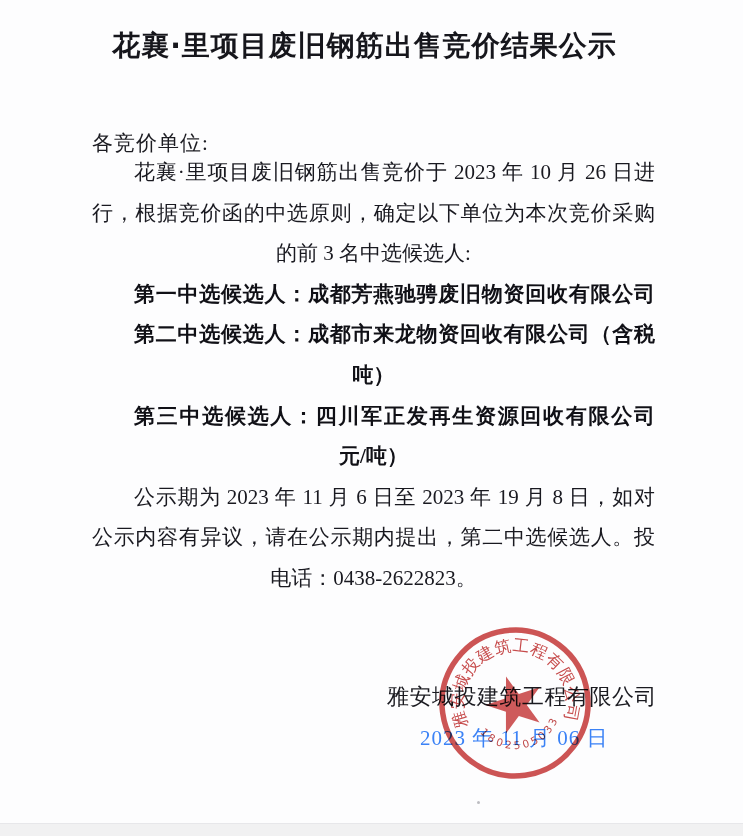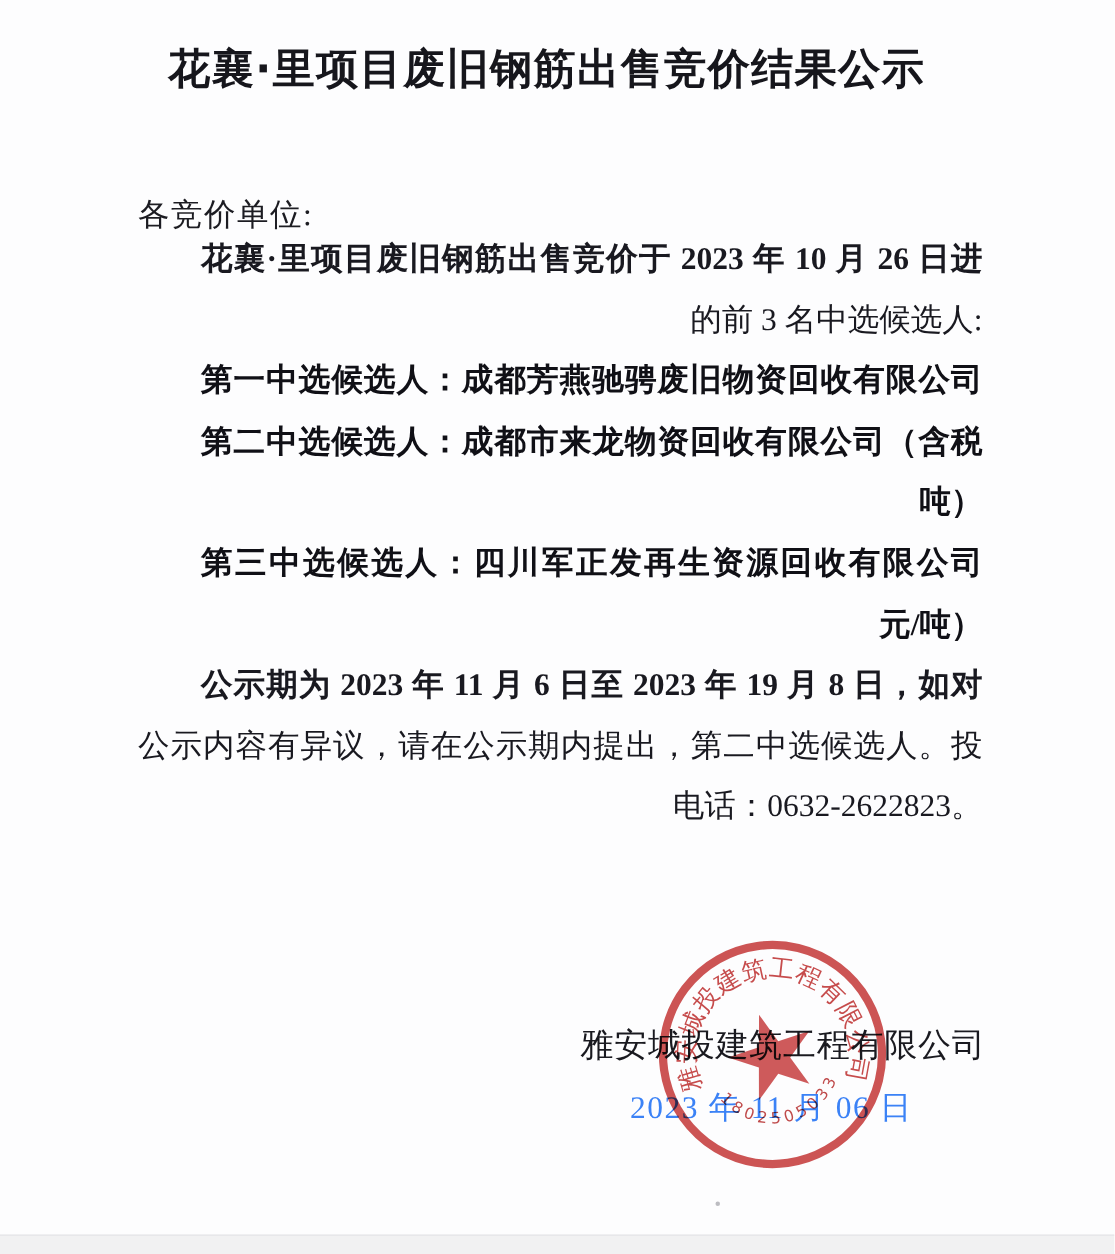--- a/index.html
+++ b/index.html
@@ -20,25 +20,25 @@
   .salutation{
     position:absolute;top:110px;left:92px;width:563px;
     font-size:21px;line-height:41px;letter-spacing:1px;margin-top:13px;
   }
   .body-block{
     position:absolute;top:152px;left:92px;width:563px;
     font-size:21px;color:#191920;
   }
   .line{
     height:40.6px;line-height:40.6px;
-    text-align:right;white-space:nowrap;
+    text-align:center;white-space:nowrap;
   }
   .line.j{text-align:justify;text-align-last:justify;white-space:normal;
     overflow:hidden;}
-  .line.indent{text-indent:42px;font-weight:bold;}
+  .line.indent{text-indent:42px;}
   .line.bold{font-weight:bold;color:#101016;}
   .sig-company{
     position:absolute;top:684px;left:387px;
     font-size:22px;line-height:26px;letter-spacing:.5px;color:#1a1a20;
   }
   .sig-date{
     position:absolute;top:726px;left:420px;
     font-size:21px;line-height:25px;letter-spacing:1px;color:#3b82f6;
   }
   .seal{
@@ -61,33 +61,34 @@
 <body>
 
 <div class="page">
 
   <div class="doc-title">花襄·里项目废旧钢筋出售竞价结果公示</div>
 
   <div class="salutation">各竞价单位:</div>
 
   <div class="body-block">
     <div class="line j indent">花襄·里项目废旧钢筋出售竞价于 2023 年 10 月 26 日进</div>
+    <div class="line j">行，根据竞价函的中选原则，确定以下单位为本次竞价采购</div>
     <div class="line">的前 3 名中选候选人:</div>
 
     <div class="line j indent bold">第一中选候选人：成都芳燕驰骋废旧物资回收有限公司 （含税</div>
 
     <div class="line j indent bold">第二中选候选人：成都市来龙物资回收有限公司（含税 2600 元/</div>
     <div class="line bold">吨）</div>
 
     <div class="line j indent bold">第三中选候选人：四川军正发再生资源回收有限公司（含税 2580</div>
     <div class="line bold">元/吨）</div>
 
     <div class="line j indent">公示期为 2023 年 11 月 6 日至 2023 年 19 月 8 日，如对</div>
     <div class="line j">公示内容有异议，请在公示期内提出，第二中选候选人。投诉</div>
-    <div class="line">电话：0632-2622823。</div>
+    <div class="line">电话：0438-2622823。</div>
   </div>
 
   <div class="sig-company">雅安城投建筑工程有限公司</div>
   <div class="sig-date">2023 年 11 月 06 日</div>
 
   <svg class="seal" viewBox="0 0 170 170" xmlns="http://www.w3.org/2000/svg">
     <g transform="rotate(-8 85 85)">
       <circle cx="85" cy="85" r="73" fill="none" stroke="#c22b2b" stroke-width="5.5" opacity="0.88"></circle>
       <defs>
         <path id="sealTopArc" d="M 36.1 102.8 A 52 52 0 1 1 133.9 102.8" fill="none"></path>

